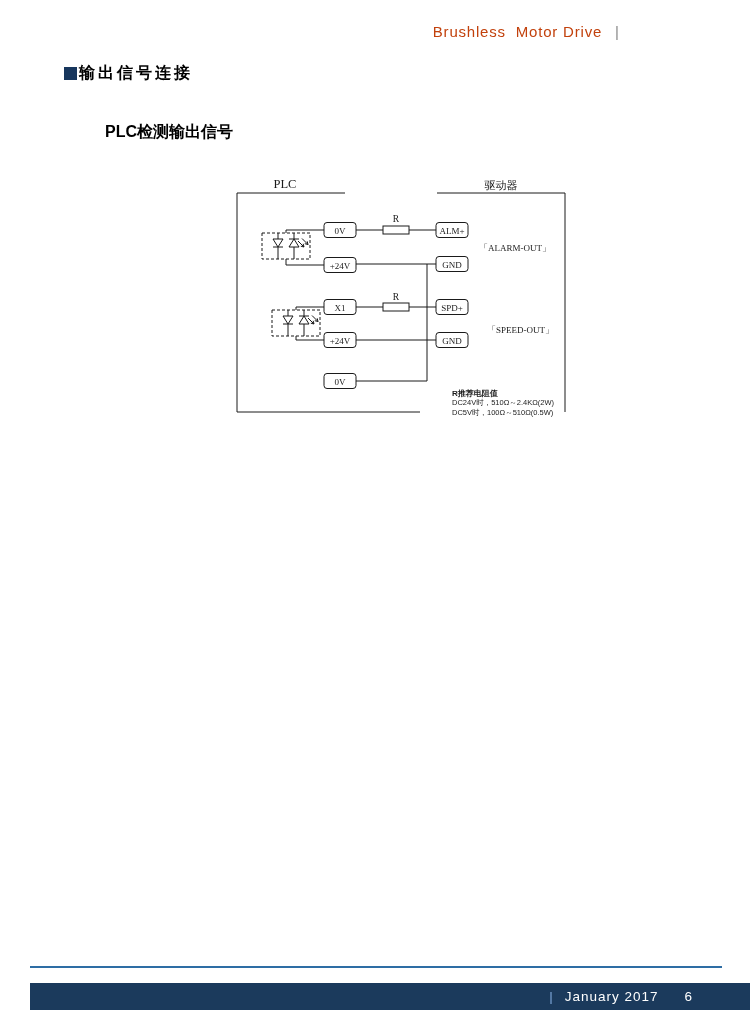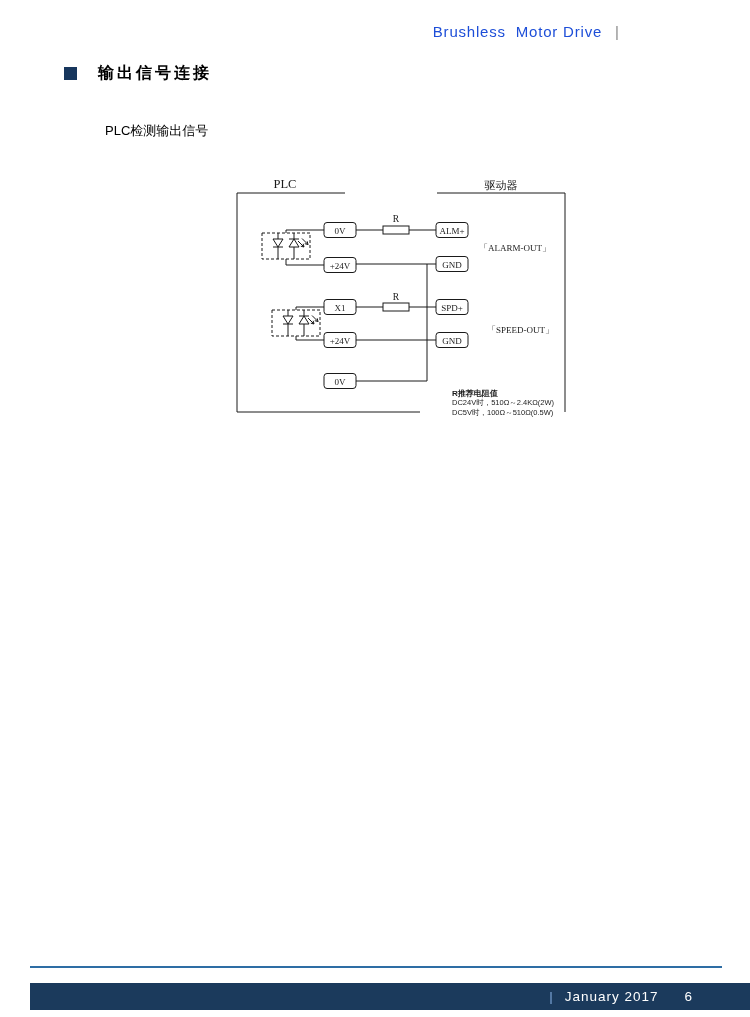--- a/index.html
+++ b/index.html
@@ -17,56 +17,56 @@
   .doc-header {
     position: absolute;
     top: 23px;
     right: 131px;
     display: flex;
     align-items: center;
     gap: 13px;
   }
   .doc-header-title {
     font-size: 15px;
-    color: #1d4ed8;
+    color: #c2410c;
     letter-spacing: 0.8px;
     white-space: pre;
   }
   .doc-header-divider {
     font-size: 15px;
     color: #8a8a8a;
   }
   
   .section-heading {
     position: absolute;
     top: 63px;
     left: 64px;
     display: flex;
     align-items: center;
-    gap: 21px;
+    gap: 2px;
   }
   .bullet {
     width: 13px;
     height: 13px;
     background: #17365d;
     flex: 0 0 auto;
   }
   .section-title {
     font-size: 16px;
     font-weight: bold;
     color: #000000;
     letter-spacing: 3px;
     white-space: pre;
   }
   .subtitle {
     position: absolute;
     top: 122px;
     left: 97px;
-    font-size: 13px;
-    font-weight: normal;
+    font-size: 16px;
+    font-weight: bold;
     color: #000000;
     padding-left: 8px;
   }
   svg.diagram {
     position: absolute;
     top: 0;
     left: 0;
   }
   
   .footer-line {

